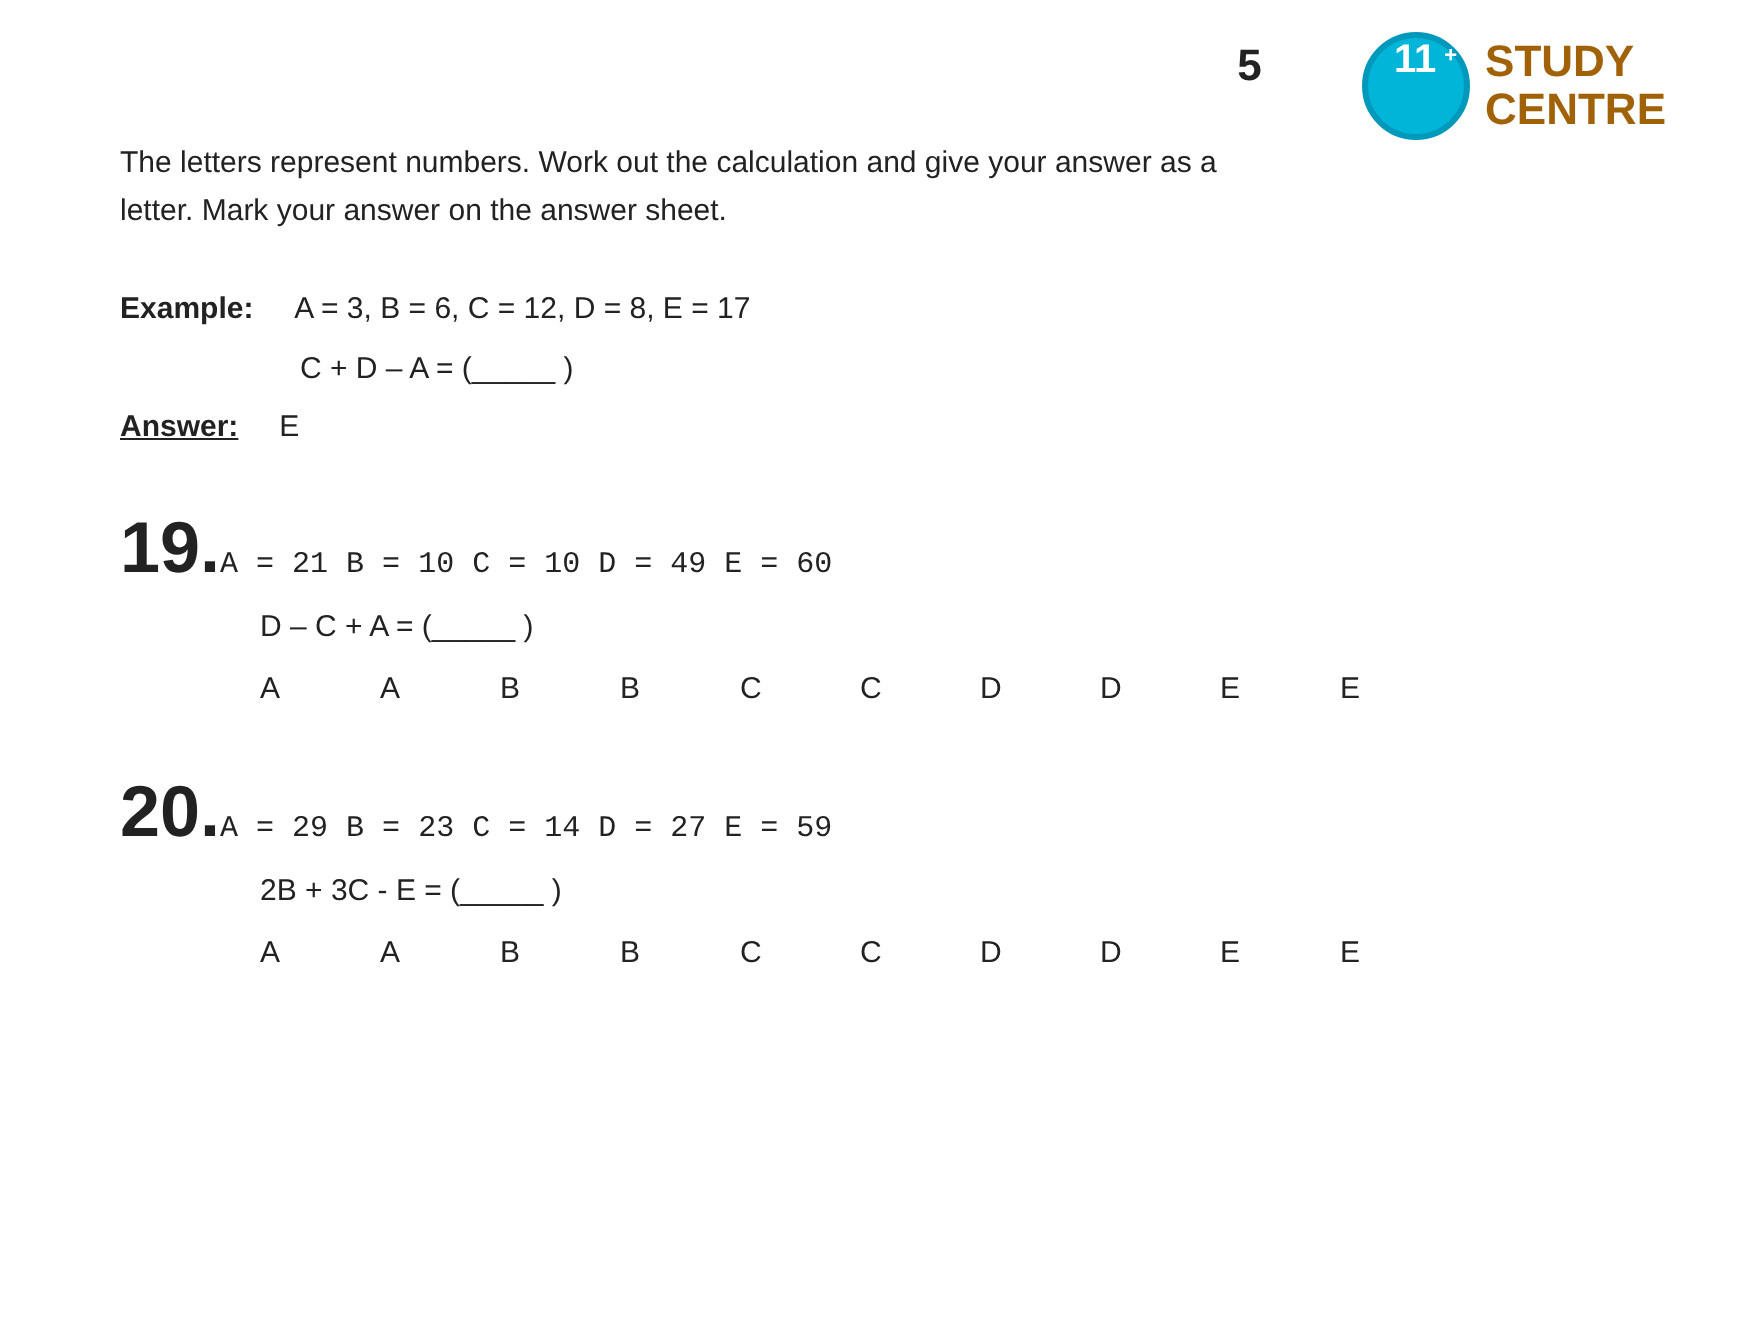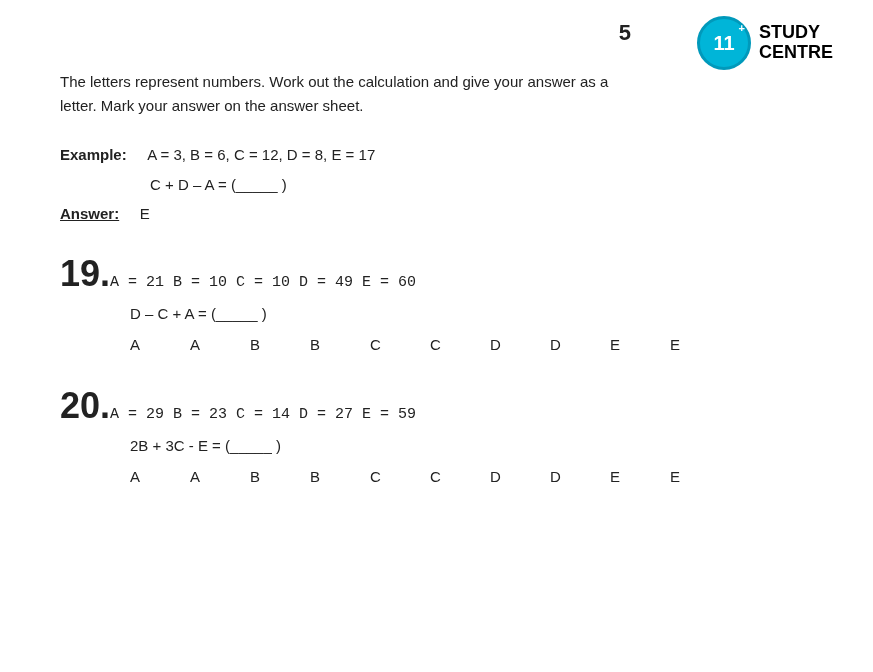--- a/index.html
+++ b/index.html
@@ -37,41 +37,40 @@
       top: 16px;
     }
 
     .logo-circle {
       width: 54px;
       height: 54px;
       border-radius: 50%;
       background: #00b5d8;
       border: 3px solid #0099bb;
       display: flex;
-      align-items: center;
       justify-content: center;
       color: #fff;
       font-weight: 900;
       font-size: 20px;
       position: relative;
     }
 
     .logo-circle .plus {
       position: absolute;
       top: 3px;
       right: 3px;
       font-size: 11px;
       font-weight: 900;
       color: #fff;
     }
 
     .logo-text {
-      font-size: 18px;
+      font-size: 22px;
       font-weight: 900;
-      color: #000000;
+      color: #a16207;
       line-height: 1.1;
     }
 
     .instructions {
       font-size: 15px;
       line-height: 1.6;
       margin-bottom: 28px;
     }
 
     .example-section {

